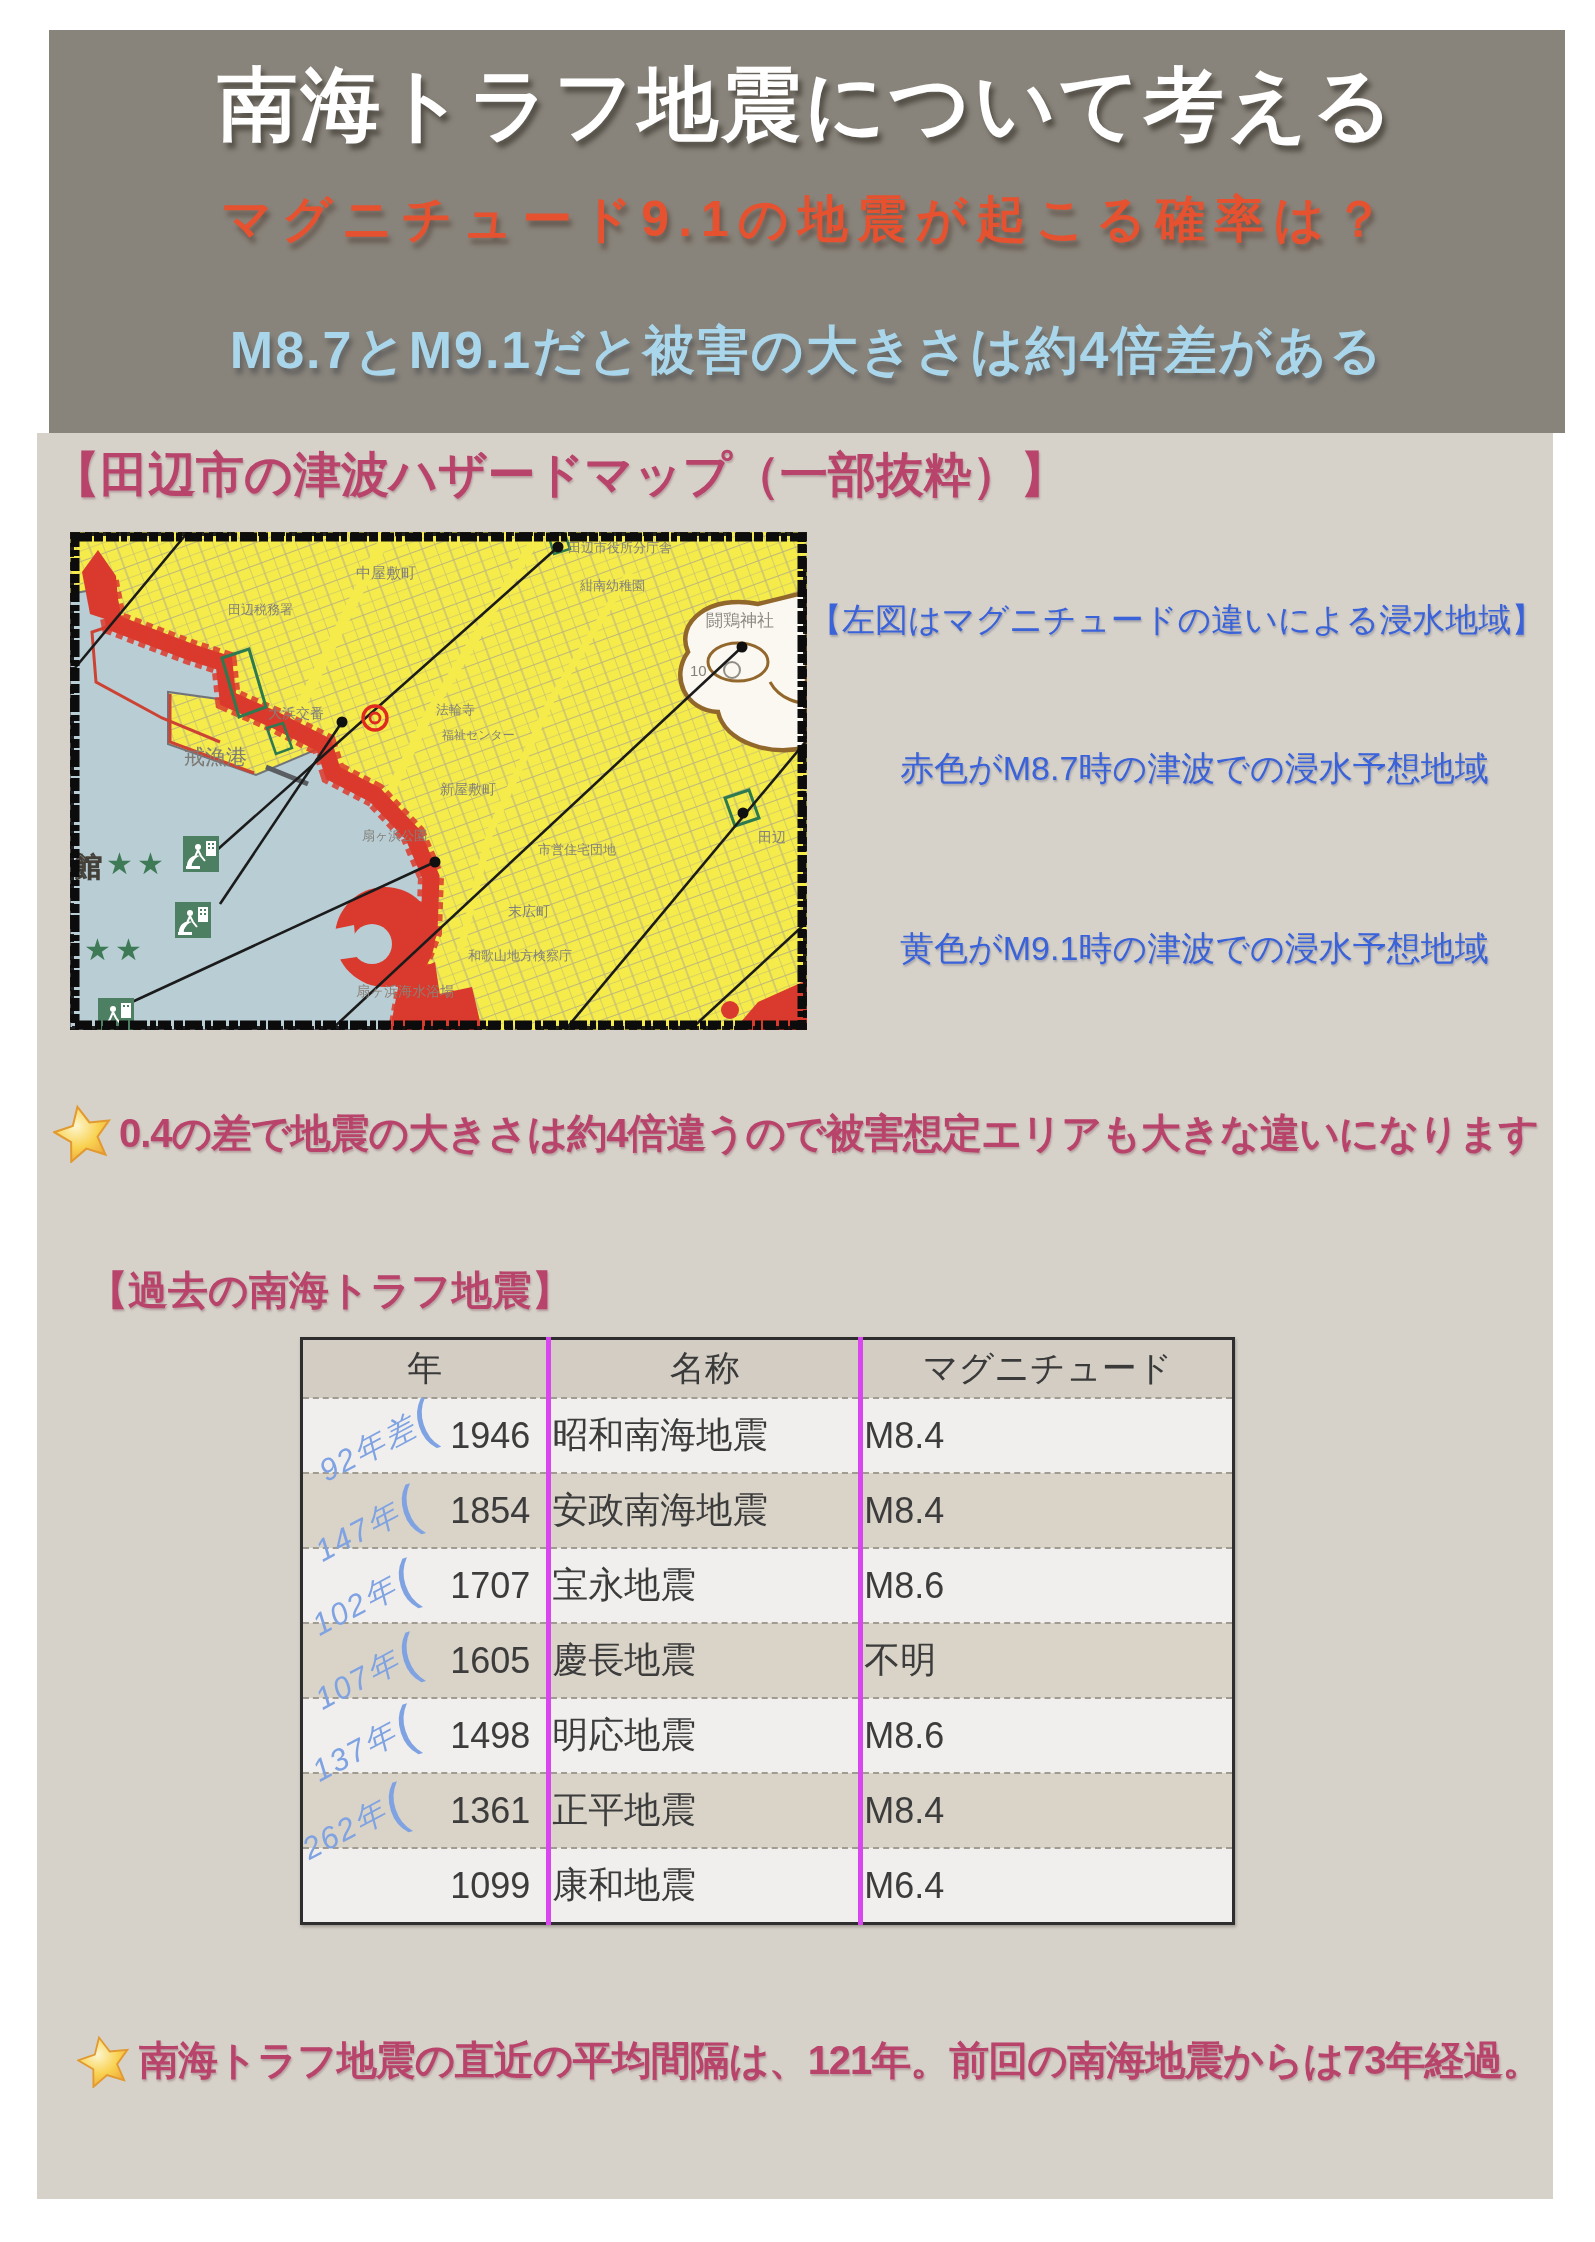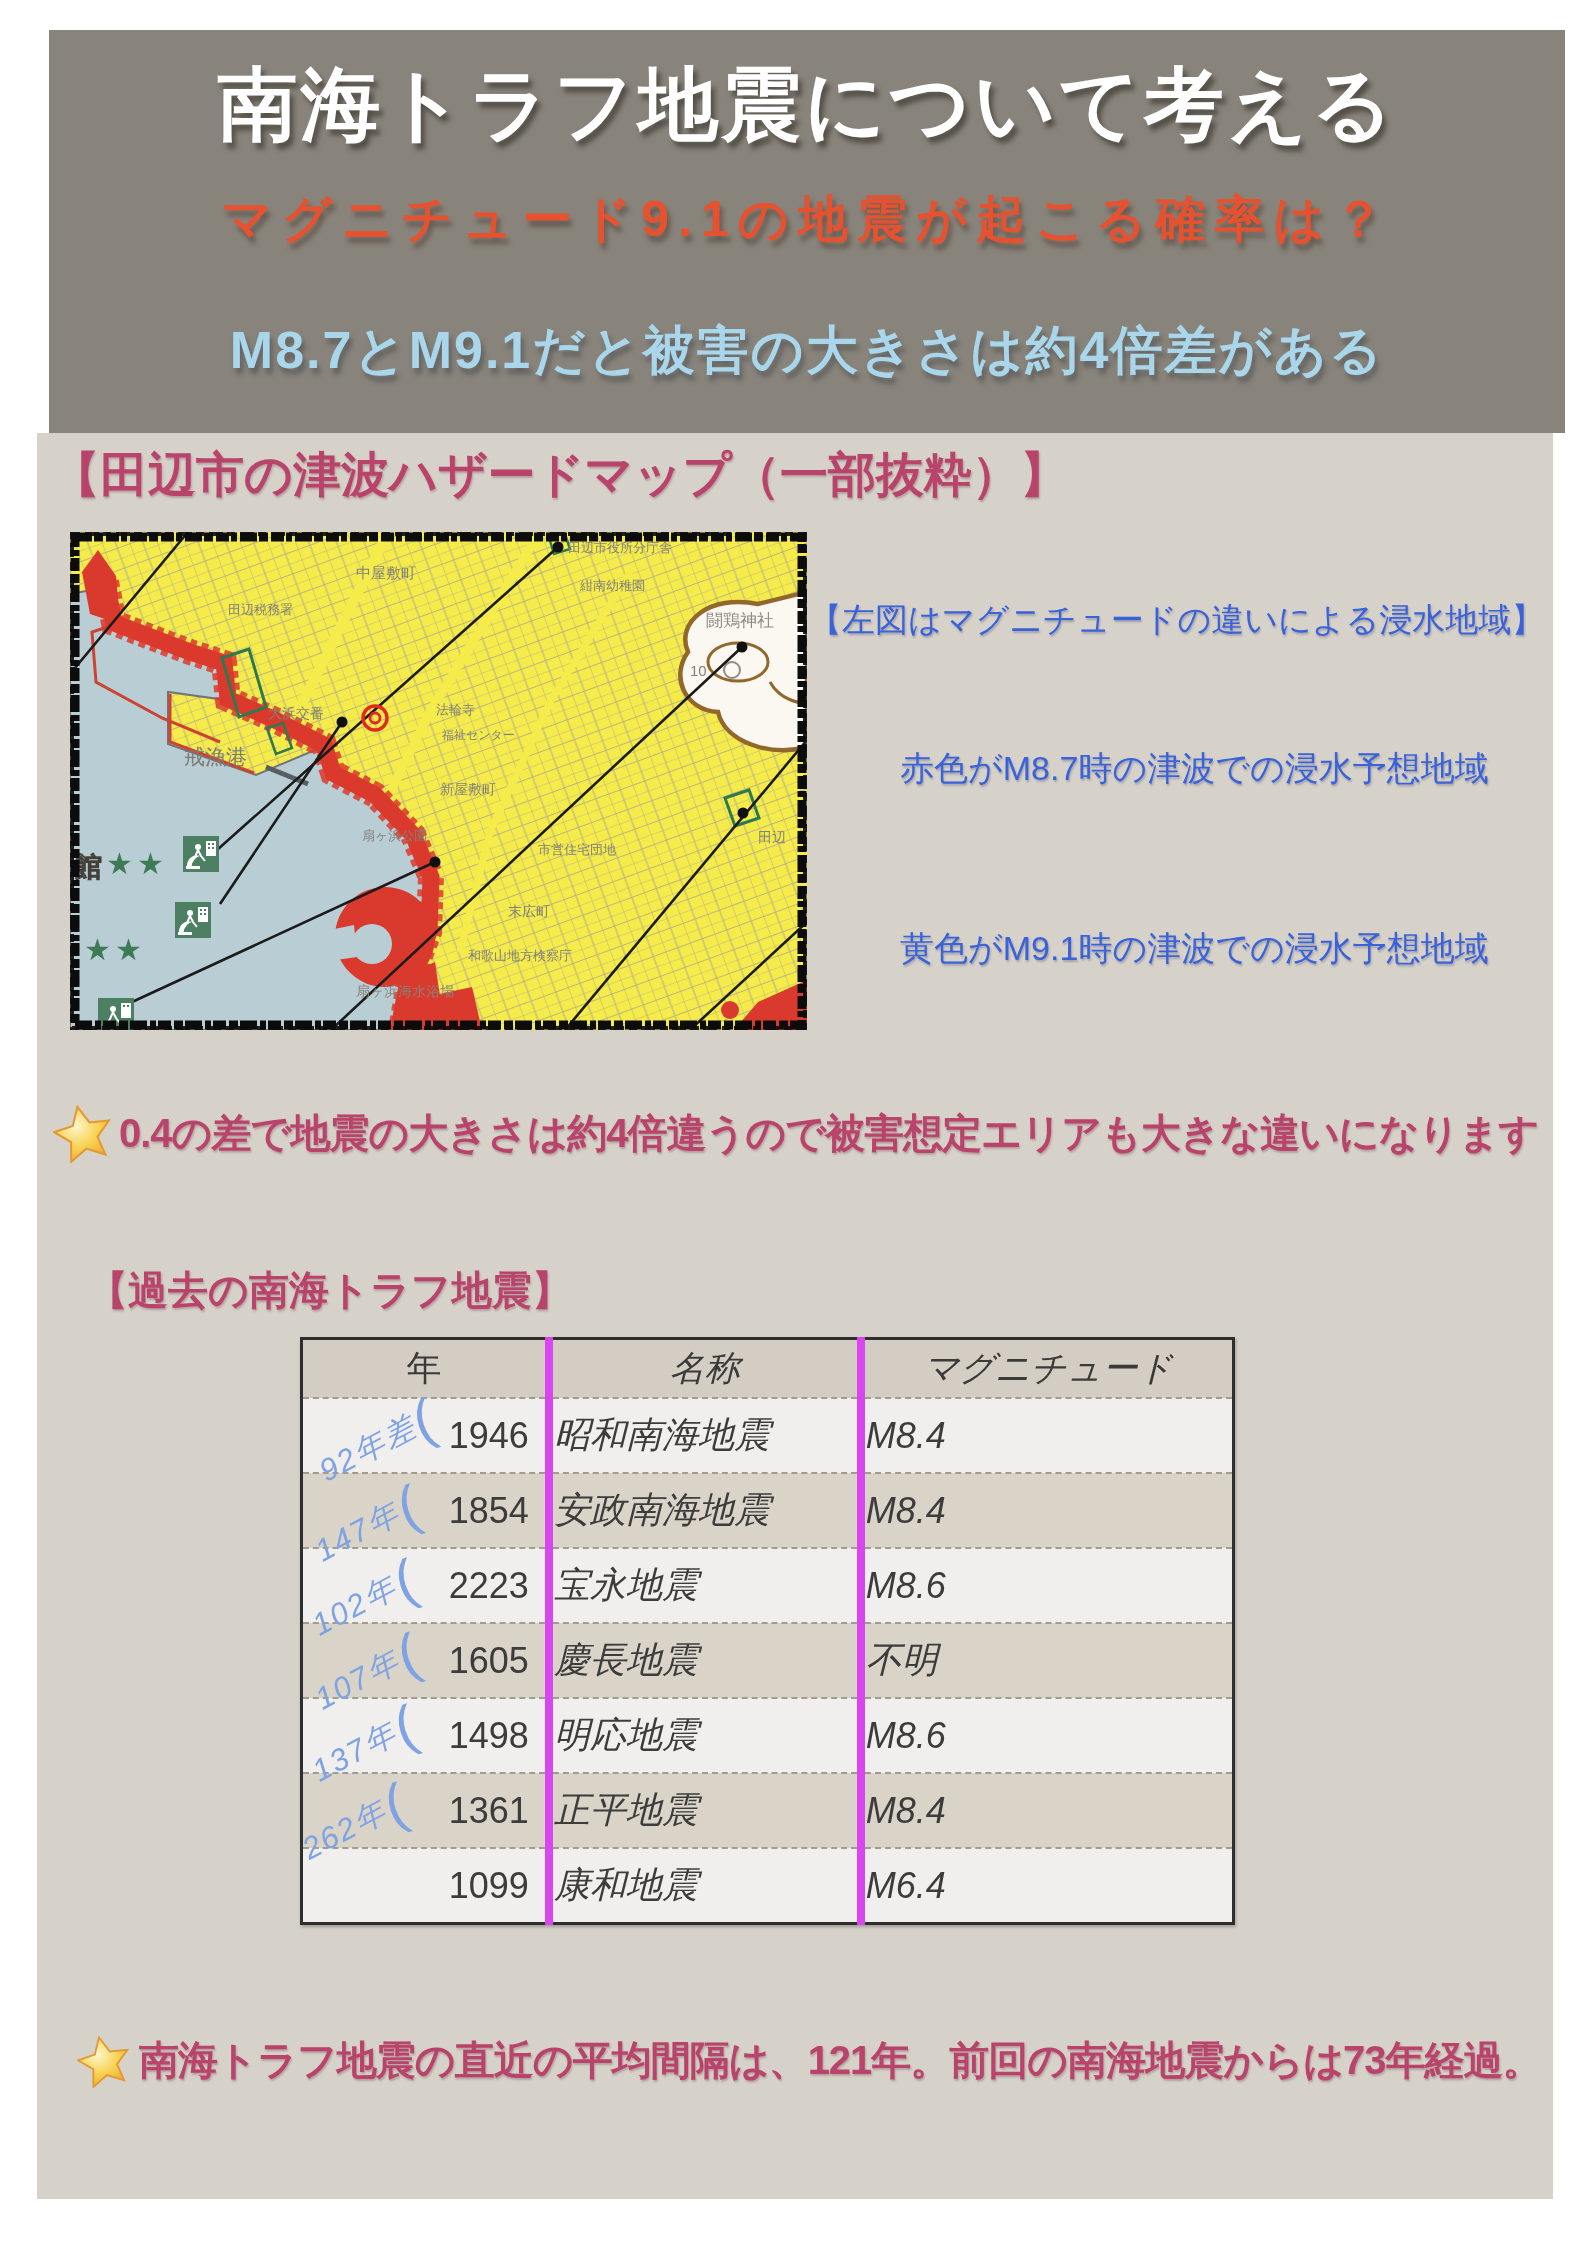--- a/index.html
+++ b/index.html
@@ -41,21 +41,21 @@
   .c2 .ctext{font-size:40px;vertical-align:middle;letter-spacing:-1px;}
 
   
   table.history{position:absolute;left:263px;top:904px;width:935px;border-collapse:collapse;
                 background:#f0efed;border:3px solid #2e2e2e;color:#3c3c3c;
                 box-shadow:1px 2px 3px rgba(60,55,45,.35);}
   table.history th{height:55px;font-weight:normal;font-size:35px;background:#d3cdc3;text-align:center;color:#3a3a3a;}
   table.history td{height:71px;font-size:36px;}
   table.history tbody tr:nth-child(even){background:#d9d3c8;}
   table.history tbody td{border-top:2px dashed #a19c92;}
-  table.history th + th, table.history td + td{border-left:8px solid #d946ef;font-style:italic;}
+  table.history th + th, table.history td + td{border-left:5px solid #d946ef;}
   td.year{text-align:right;padding-right:16px;}
   td.name{text-align:left;}
   td.mag{text-align:left;}
 
   
   .interval{position:absolute;color:#7fa2e2;font-size:31px;white-space:nowrap;font-style:italic;
             transform:rotate(-28deg);transform-origin:left top;letter-spacing:2px;}
   .interval .paren{font-size:56px;font-weight:normal;font-style:normal;display:inline-block;
                    transform:rotate(10deg) translateY(10px);margin-left:3px;line-height:0;}
   .iv1{left:275px;top:1022px;}
@@ -234,21 +234,21 @@
           <td class="year">1946</td>
           <td class="name">昭和南海地震</td>
           <td class="mag">M8.4</td>
         </tr>
         <tr>
           <td class="year">1854</td>
           <td class="name">安政南海地震</td>
           <td class="mag">M8.4</td>
         </tr>
         <tr>
-          <td class="year">2223</td>
+          <td class="year">1707</td>
           <td class="name">宝永地震</td>
           <td class="mag">M8.6</td>
         </tr>
         <tr>
           <td class="year">1605</td>
           <td class="name">慶長地震</td>
           <td class="mag">不明</td>
         </tr>
         <tr>
           <td class="year">1498</td>

